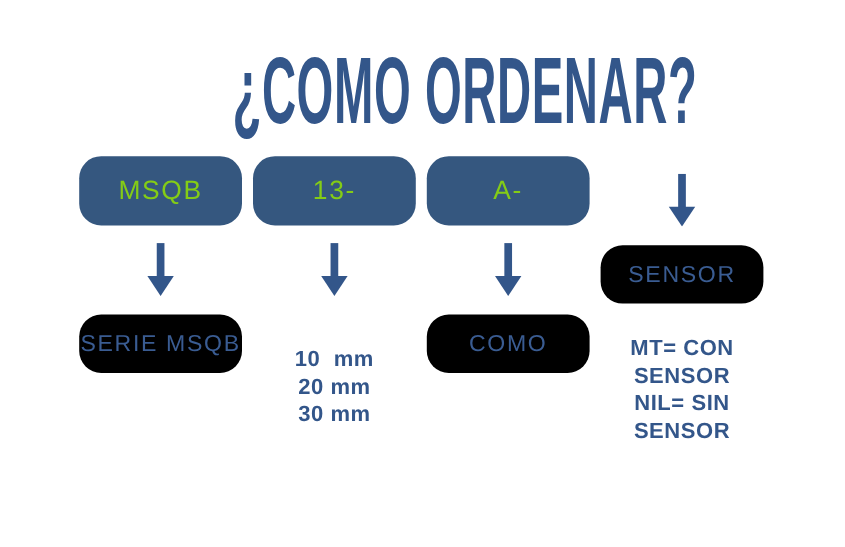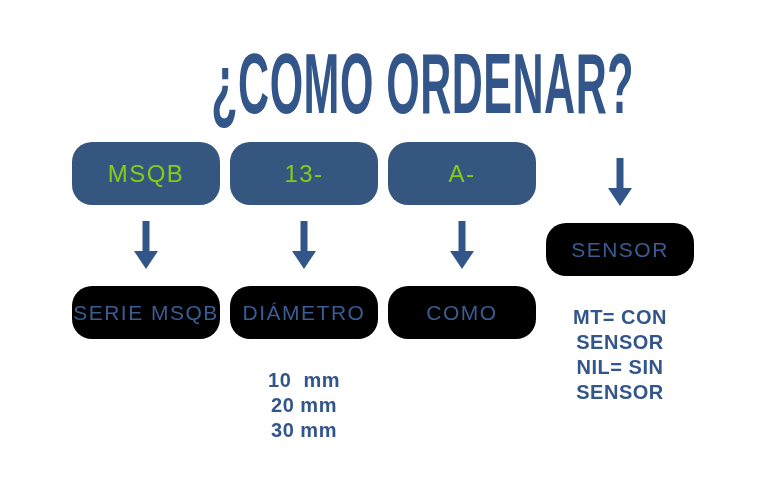--- a/index.html
+++ b/index.html
@@ -123,21 +123,20 @@
     </div>
 
     <div class="col">
       <div class="pill pill-dark">13-</div>
       <div class="arrow-wrap">
         <svg width="26" height="48" viewBox="0 0 26 48" aria-hidden="true">
           <rect x="9.5" y="0" width="7" height="33" fill="#33568A"></rect>
           <polygon points="1,30 25,30 13,48" fill="#33568A"></polygon>
         </svg>
       </div>
-      <div class="pill pill-gray">DIÁMETRO</div>
       <div class="detail">10  mm
 20 mm
 30 mm</div>
     </div>
 
     <div class="col">
       <div class="pill pill-dark">A-</div>
       <div class="arrow-wrap">
         <svg width="26" height="48" viewBox="0 0 26 48" aria-hidden="true">
           <rect x="9.5" y="0" width="7" height="33" fill="#33568A"></rect>

